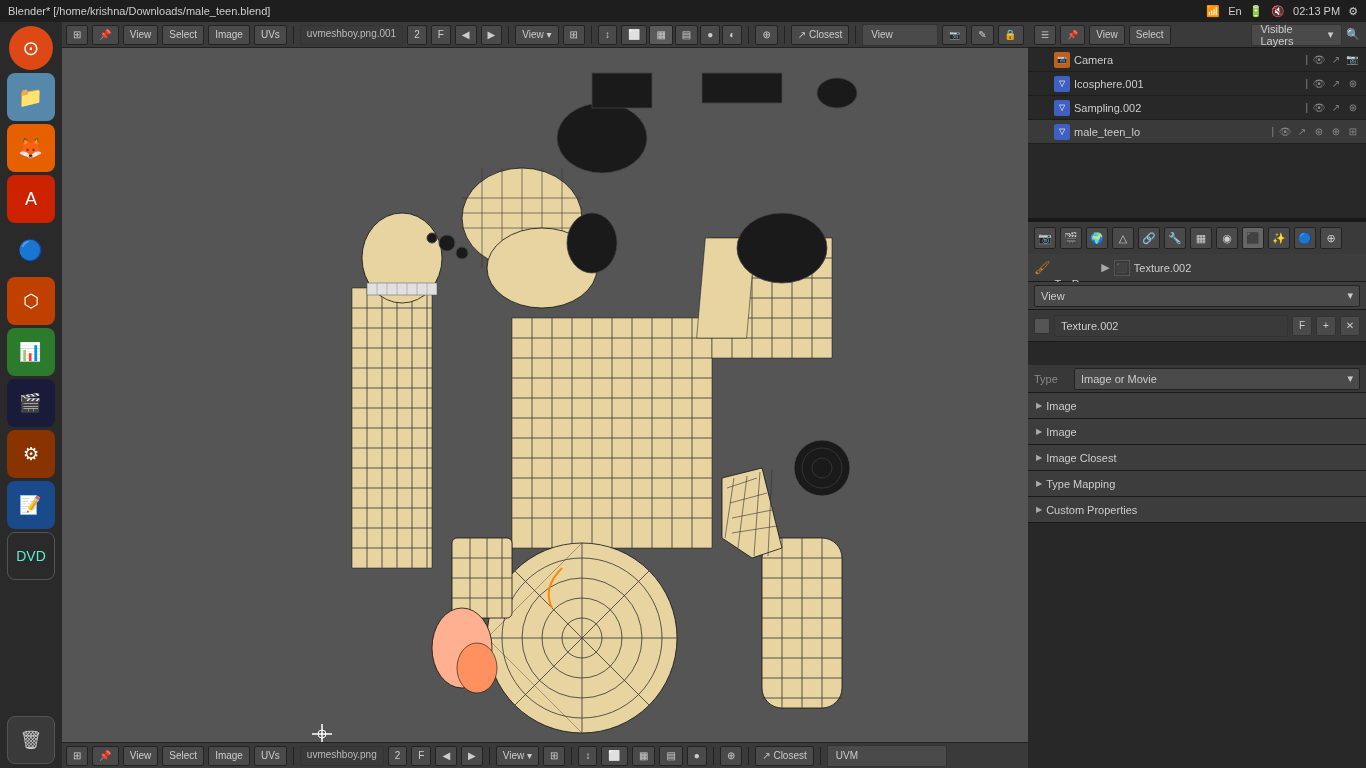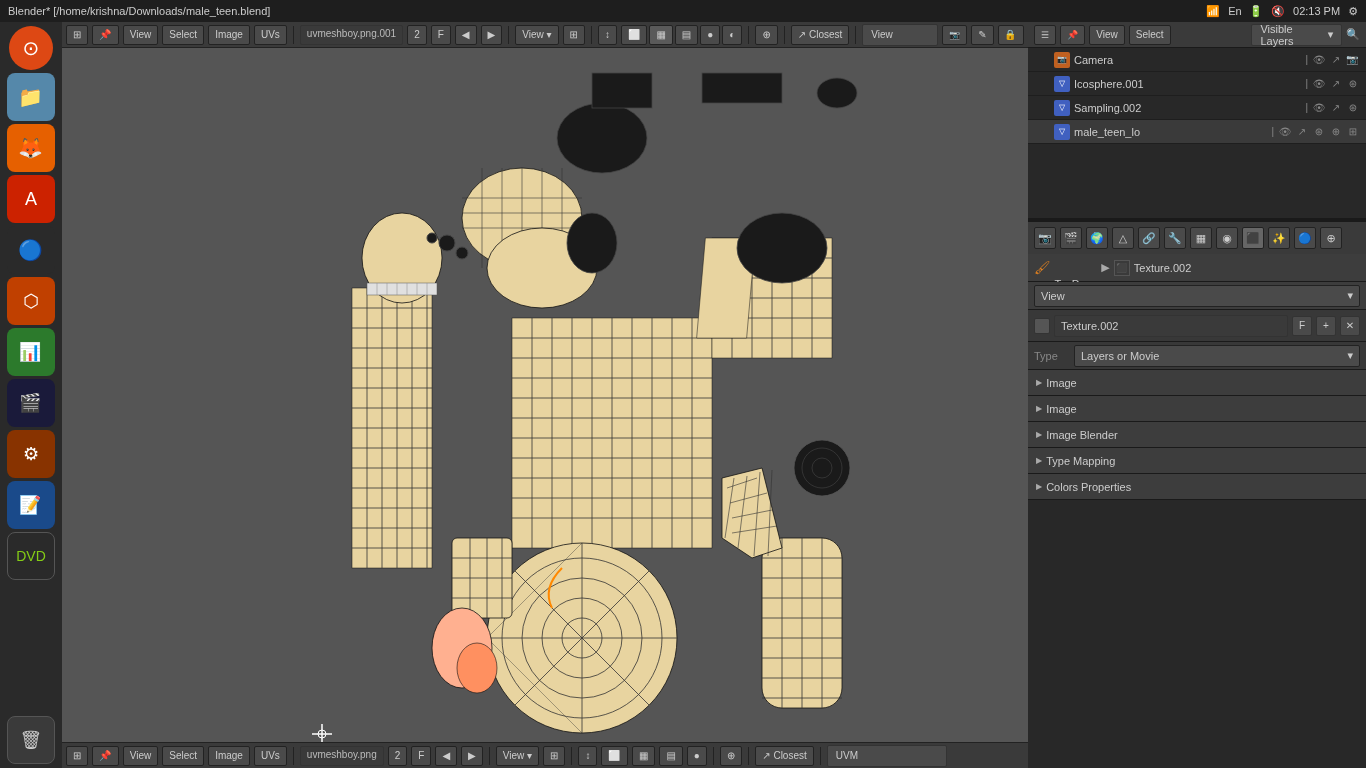--- a/index.html
+++ b/index.html
@@ -116,21 +116,21 @@
 
     
     #texture-row {
       height: 32px; background: #383838; display: flex; align-items: center;
       padding: 0 6px; gap: 4px; border-bottom: 1px solid #1a1a1a; flex-shrink: 0;
     }
 
     
     #type-row {
       height: 28px; background: #383838; display: flex; align-items: center;
-      padding: 0 6px; gap: 4px; border-bottom: 1px solid #1a1a1a; flex-shrink: 0;
+      padding: 0 6px; gap: 4px; border-bottom: 1px solid #1a1a1a; flex-shrink: 0; margin-top: 23px;
     }
 
     
     .section-header {
       height: 26px; background: #3d3d3d; display: flex; align-items: center;
       padding: 0 8px; gap: 4px; cursor: pointer; border-bottom: 1px solid #1a1a1a;
       font-size: 11px; color: #ccc; flex-shrink: 0;
     }
     .section-arrow { font-size: 8px; color: #aaa; }
 
@@ -242,21 +242,21 @@
   <div class="dock-icon" style="background:#1a1a3a;">
     <span style="font-size:18px;">🎬</span>
   </div>
   <div class="dock-icon" style="background:#883300;">
     <span style="font-size:18px; color:white;">⚙</span>
   </div>
   <div class="dock-icon" style="background:#1a4a8a;">
     <span style="font-size:18px;">📝</span>
   </div>
   <div class="dock-icon" style="background:#2a2a2a; border: 1px solid #555;">
-    <span style="font-size:14px; color:#84cc16;">DVD</span>
+    <span style="font-size:14px; color:#5eead4;">DVD</span>
   </div>
   <div style="flex:1;"></div>
   <div class="dock-icon" style="background:#3a3a3a; margin-bottom:4px; border:1px solid #555;">
     <span style="font-size:18px;">🗑</span>
   </div>
 </div>
 
 <div id="uv-editor">
 
   <div id="uv-toolbar">
@@ -616,45 +616,45 @@
         <div class="btn-small">
           <span>F</span>
         </div>
         <div class="btn-small">+</div>
         <div class="btn-small">✕</div>
       </div>
 
       <div id="type-row">
         <span class="type-label">Type</span>
         <div class="select-dropdown">
-          <span>Layers or Movie</span>
+          <span>Image or Movie</span>
           <span>▾</span>
         </div>
       </div>
 
       <div class="section-header">
         <span class="section-arrow">▶</span>
         <span>Image</span>
       </div>
 
       <div class="section-header">
         <span class="section-arrow">▶</span>
         <span>Image</span>
       </div>
 
       <div class="section-header">
         <span class="section-arrow">▶</span>
-        <span>Image Blender</span>
+        <span>Image Closest</span>
       </div>
 
       <div class="section-header">
         <span class="section-arrow">▶</span>
         <span>Type Mapping</span>
       </div>
 
       <div class="section-header">
         <span class="section-arrow">▶</span>
-        <span>Colors Properties</span>
+        <span>Custom Properties</span>
       </div>
 
     </div>
   </div>
 </div>
 
 </body></html>

